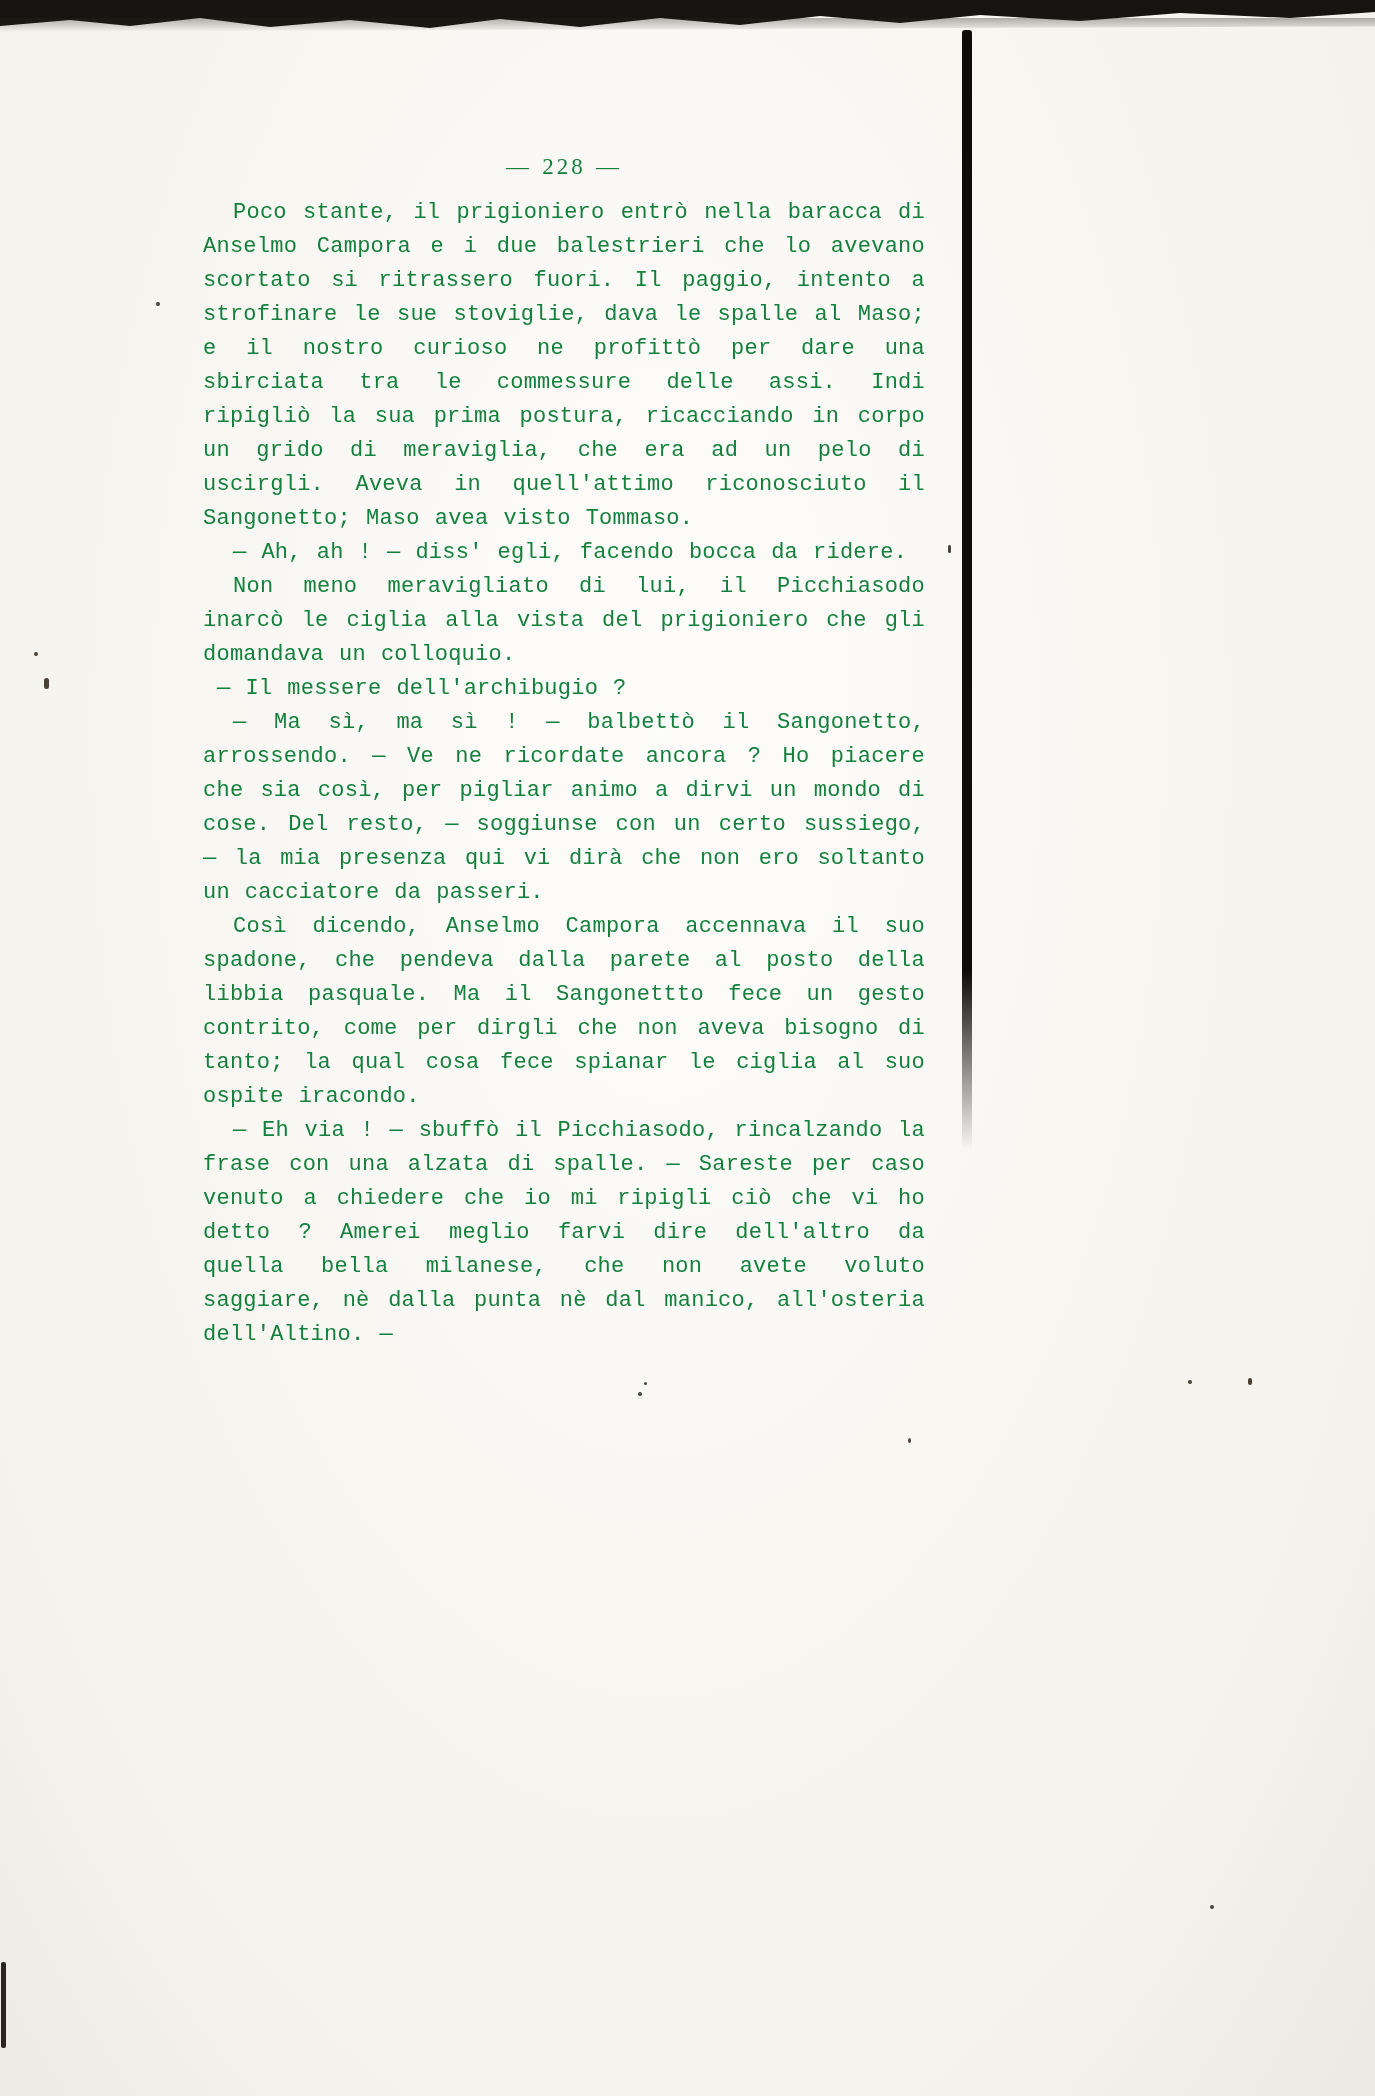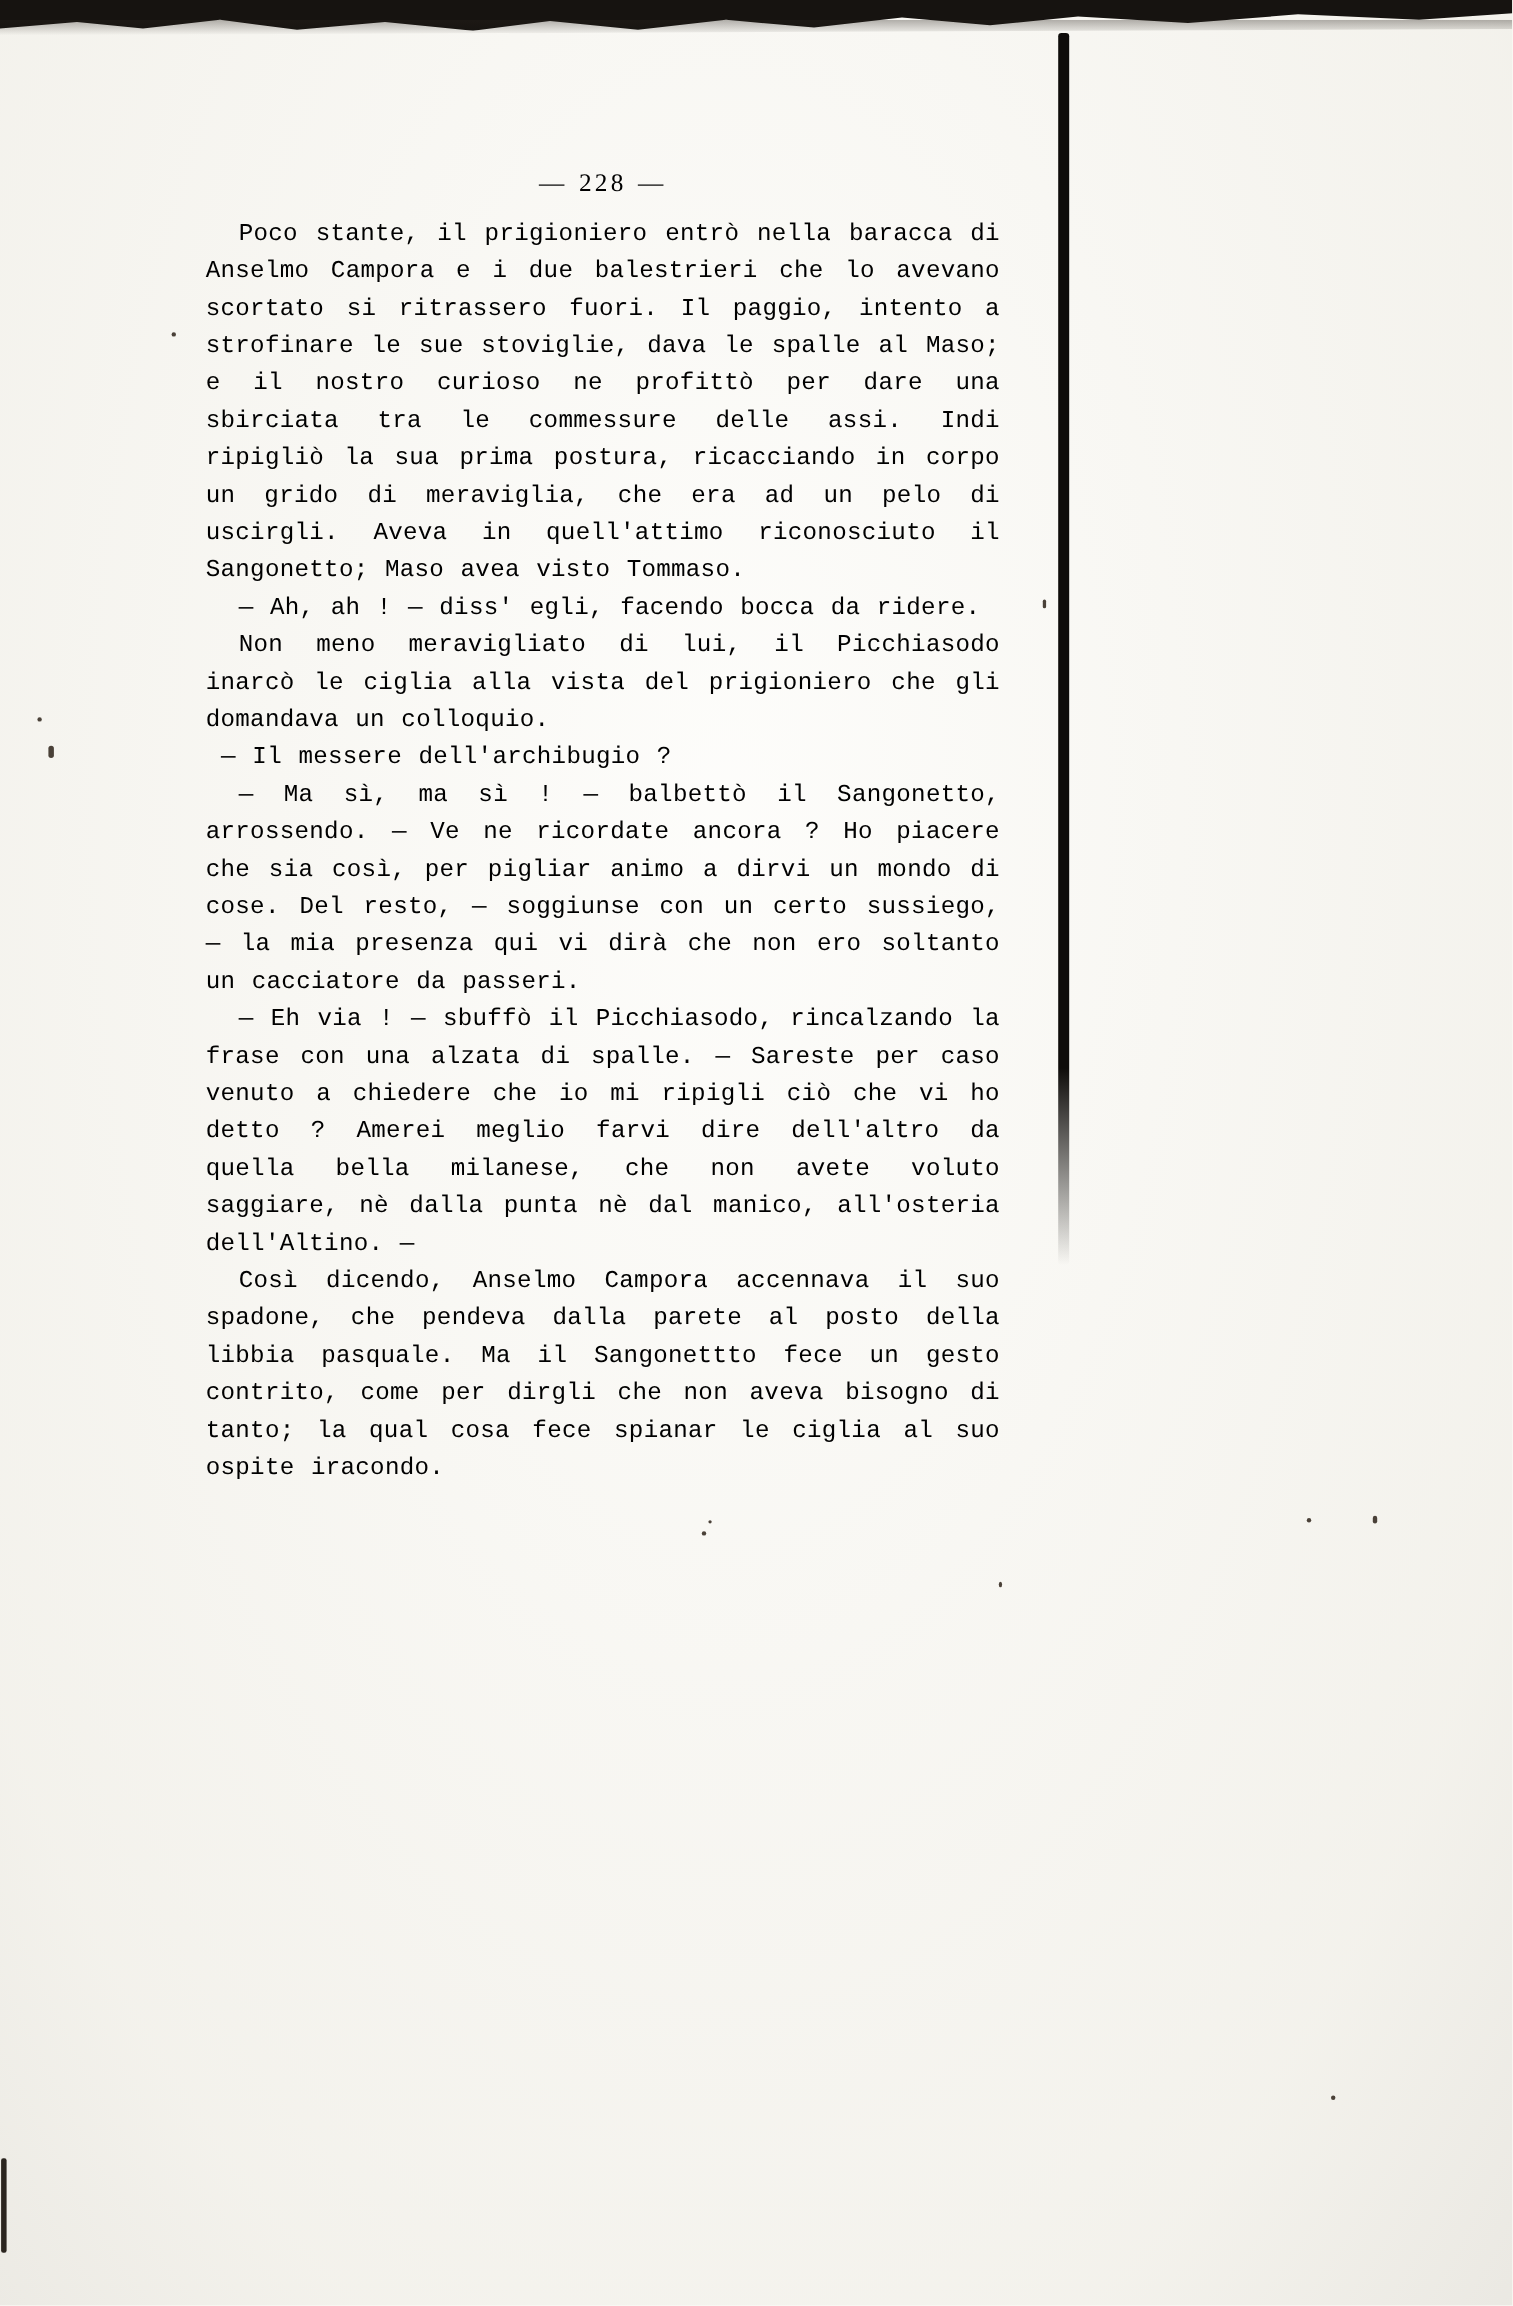--- a/index.html
+++ b/index.html
@@ -58,24 +58,24 @@
   }
   .speck {
     position: absolute;
     background: #4a4138;
     border-radius: 50%;
   }
 
   
   .text-block {
     position: absolute;
-    left: 187px;
+    left: 203px;
     top: 150px;
     width: 722px;
-    color: #000000;
+    color: #15803d;
     font-size: 22px;
     line-height: 34px;
     text-align: justify;
     letter-spacing: 0.25px;
     word-spacing: 1.5px;
   }
   .page-number {
     font-size: 23px;
     font-weight: normal;
     text-align: center;
@@ -112,15 +112,15 @@
 <div class="speck" style="left:1210px; top:1905px; width:4px; height:4px;"></div>
 <div class="speck" style="left:908px; top:1438px; width:3px; height:5px;"></div>
 
 <div class="text-block">
   <h1 class="page-number">— 228 —</h1>
   <p>Poco stante, il prigioniero entrò nella baracca di Anselmo Campora e i due balestrieri che lo avevano scortato si ritrassero fuori. Il paggio, intento a strofinare le sue stoviglie, dava le spalle al Maso; e il nostro curioso ne profittò per dare una sbirciata tra le commessure delle assi. Indi ripigliò la sua prima postura, ricacciando in corpo un grido di meraviglia, che era ad un pelo di uscirgli. Aveva in quell'attimo riconosciuto il Sangonetto; Maso avea visto Tommaso.</p>
   <p>— Ah, ah ! — diss' egli, facendo bocca da ridere.</p>
   <p>Non meno meravigliato di lui, il Picchiasodo inarcò le ciglia alla vista del prigioniero che gli domandava un colloquio.</p>
   <p class="dialogue-flush">— Il messere dell'archibugio ?</p>
   <p>— Ma sì, ma sì ! — balbettò il Sangonetto, arrossendo. — Ve ne ricordate ancora ? Ho piacere che sia così, per pigliar animo a dirvi un mondo di cose. Del resto, — soggiunse con un certo sussiego, — la mia presenza qui vi dirà che non ero soltanto un cacciatore da passeri.</p>
+  <p>Così dicendo, Anselmo Campora accennava il suo spadone, che pendeva dalla parete al posto della libbia pasquale. Ma il Sangonettto fece un gesto contrito, come per dirgli che non aveva bisogno di tanto; la qual cosa fece spianar le ciglia al suo ospite iracondo.</p>
   <p>— Eh via ! — sbuffò il Picchiasodo, rincalzando la frase con una alzata di spalle. — Sareste per caso venuto a chiedere che io mi ripigli ciò che vi ho detto ? Amerei meglio farvi dire dell'altro da quella bella milanese, che non avete voluto saggiare, nè dalla punta nè dal manico, all'osteria dell'Altino. —</p>
-  <p>Così dicendo, Anselmo Campora accennava il suo spadone, che pendeva dalla parete al posto della libbia pasquale. Ma il Sangonettto fece un gesto contrito, come per dirgli che non aveva bisogno di tanto; la qual cosa fece spianar le ciglia al suo ospite iracondo.</p>
 </div>
 
 </body></html>

